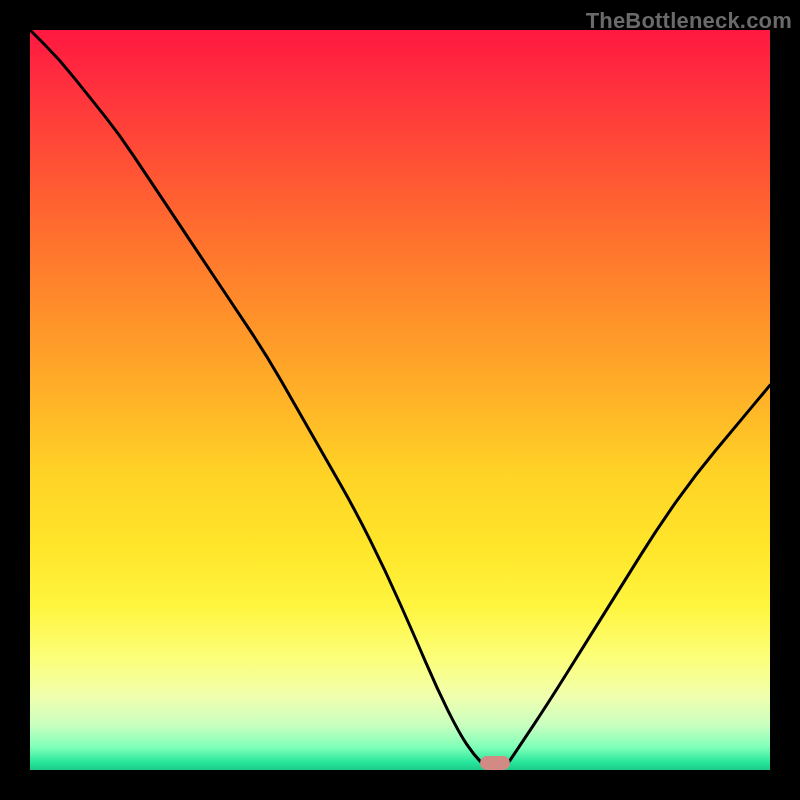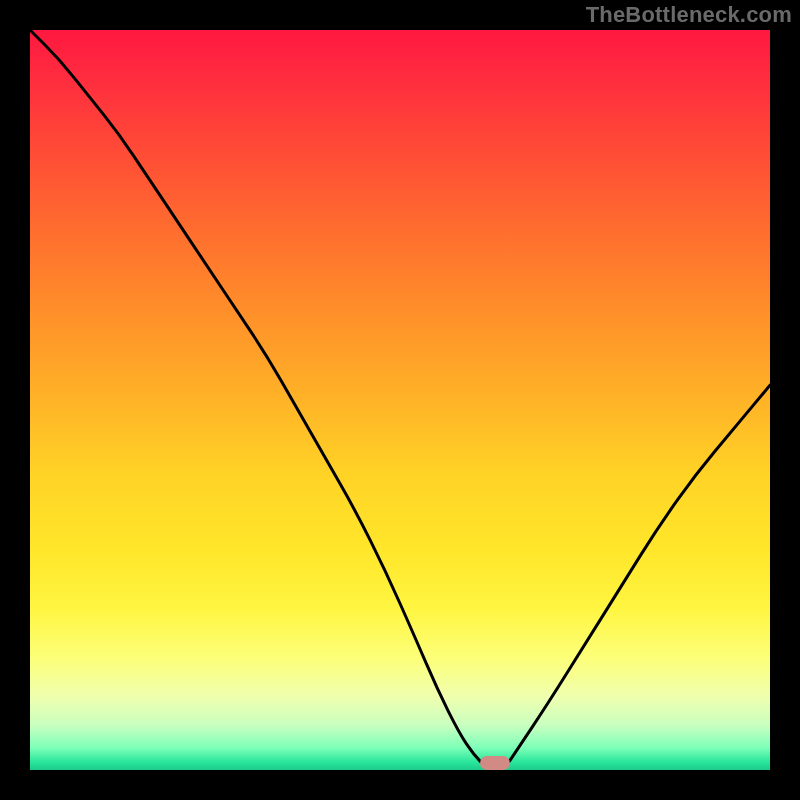--- a/index.html
+++ b/index.html
@@ -12,21 +12,21 @@
     font-family: Arial, Helvetica, sans-serif;
   }
   .frame {
     position: relative;
     width: 800px;
     height: 800px;
     background: #000;
   }
   .watermark {
     position: absolute;
-    top: 2px;
+    top: 8px;
     right: 8px;
     color: #6a6a6a;
     font-size: 22px;
     font-weight: 600;
     letter-spacing: 0.2px;
     user-select: none;
   }
   .plot {
     position: absolute;
     left: 30px;

